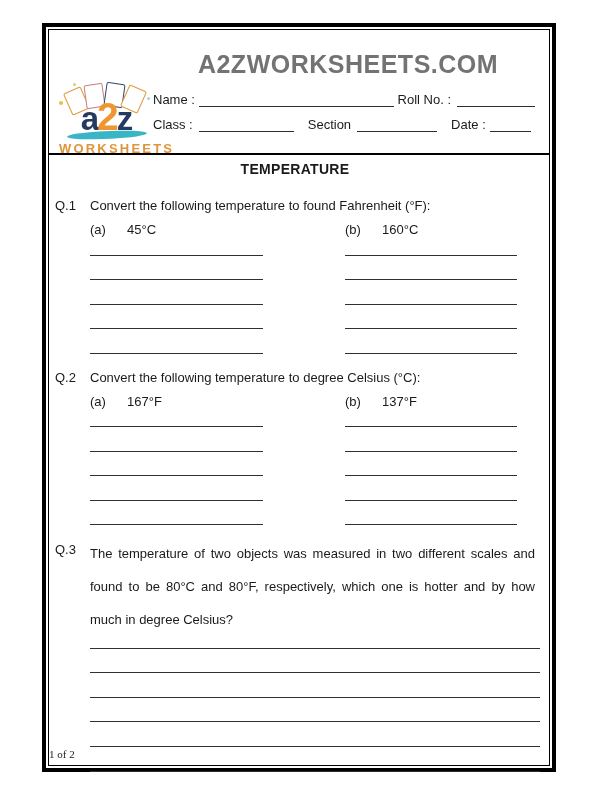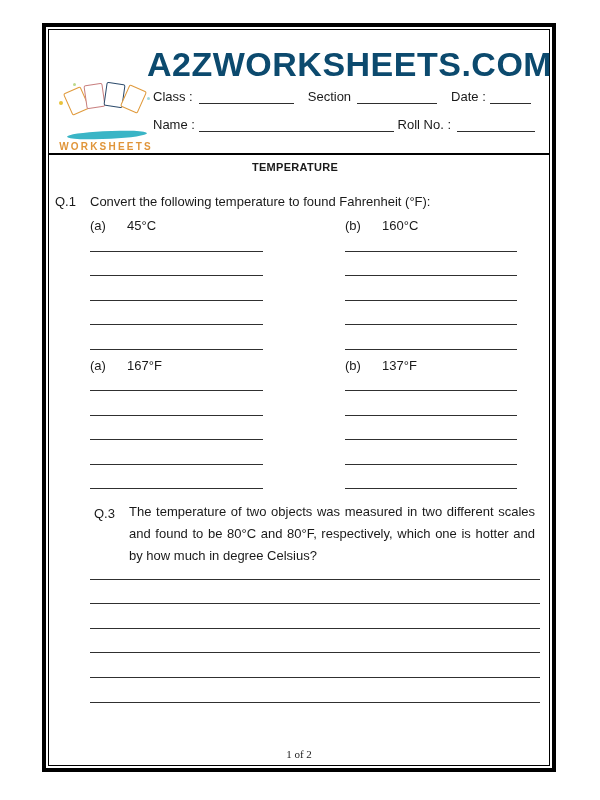--- a/index.html
+++ b/index.html
@@ -17,22 +17,22 @@
   }
 
   
   .header {
     height: 106px; border-bottom: 2px solid #000;
     position: relative;
   }
   .site-title {
     margin-top: 19px; padding-left: 98px;
     text-align: center;
-    font-size: 34px; font-weight: bold; letter-spacing: .5px;
-    color: #0c4a6e; line-height: 30px;
+    font-size: 25px; font-weight: bold; letter-spacing: .5px;
+    color: #737373; line-height: 30px;
     font-family: "Liberation Sans", sans-serif;
   }
   .fields { margin: 0 14px 0 104px; font-size: 13px; }
   .frow { display: flex; align-items: flex-end; height: 16px; }
   .frow1 { margin-top: 12px; }
   .frow2 { margin-top: 9px; }
   .flabel { white-space: nowrap; }
   .uline { border-bottom: 1px solid #2e2e2e; height: 14px; }
   .u-flex { flex: 1; margin: 0 4px; }
   .u-roll { width: 78px; margin-left: 6px; }
@@ -58,89 +58,90 @@
   }
   .logo-a, .logo-z { font-size: 33px; color: #243a5e; }
   .logo-2 { font-size: 39px; color: #f0962e; }
   .swoosh {
     position: absolute; left: 8px; top: 48px; width: 80px; height: 8px;
     background: #3ab5c6; border-radius: 50% 60% 50% 60%;
     transform: rotate(-3deg);
   }
   .logo-sub {
     position: absolute; left: 0; top: 58px; width: 94px;
-    text-align: center; font-size: 10px; font-weight: bold;
+    text-align: center; font-size: 13px; font-weight: bold;
     letter-spacing: 2.2px; color: #e0953a; white-space: nowrap;
   }
 
   
   .content { padding: 0 14px 0 6px; font-size: 13px; }
   .ws-title {
     margin-top: 6px; text-align: center;
-    font-size: 11px; font-weight: bold; letter-spacing: .3px;
+    font-size: 14px; font-weight: bold; letter-spacing: .3px;
   }
   .q-row { display: flex; margin-top: 20px; line-height: 17px; }
   .q-num { width: 35px; flex: none; }
   .q-text { flex: 1; }
-  .justify { text-align: justify; line-height: 22px; margin-top: -4px; }
-  .q3-row { margin-top: 16px; margin-left: 39px; }
+  .justify { text-align: justify; line-height: 33px; margin-top: -4px; }
+  .q3-row { margin-top: 16px; }
 
   .parts-row { display: flex; margin-left: 35px; margin-top: 8px; }
   .part { width: 255px; display: flex; flex: none; }
   .part-label { width: 37px; flex: none; }
 
   .ans-2col { display: flex; margin-left: 35px; margin-top: -6px; }
   .ans-col-a { width: 173px; }
   .ans-col-b { width: 172px; margin-left: 82px; }
   .ans-line { height: 24.5px; border-bottom: 1px solid #303030; }
   .ans-full { margin-left: 35px; width: 450px; margin-top: -12px; }
   .ans-full .ans-line { height: 24.6px; }
 
   .footer {
     position: absolute; bottom: 5px; left: 0; width: 100%;
-    text-align: center; font-family: "Liberation Serif", serif;
+    font-family: "Liberation Serif", serif;
     font-size: 11px; color: #222;
   }
 </style>
 </head>
 <body>
 
 <div class="page">
   <div class="page-inner">
 
     <div class="header">
       <div class="logo">
         <div class="paper paper1"></div>
         <div class="paper paper2"></div>
         <div class="paper paper3"></div>
         <div class="paper paper4"></div>
         <div class="dot dot1"></div>
         <div class="dot dot2"></div>
         <div class="dot dot3"></div>
+        <div class="logo-word"><span class="logo-a">a</span><span class="logo-2">2</span><span class="logo-z">z</span></div>
         <div class="swoosh"></div>
         <div class="logo-sub">WORKSHEETS</div>
       </div>
 
       <div class="site-title">A2ZWORKSHEETS.COM</div>
 
       <div class="fields">
+        <div class="frow frow1">
+          <span class="flabel">Name :</span>
+          <span class="uline u-flex"></span>
+          <span class="flabel">Roll No. :</span>
+          <span class="uline u-roll"></span>
+        </div>
         <div class="frow frow2">
           <span class="flabel">Class :</span>
           <span class="uline u-class"></span>
           <span class="flabel ml">Section</span>
           <span class="uline u-section"></span>
           <span class="flabel ml">Date :</span>
           <span class="uline u-flex"></span>
         </div>
-        <div class="frow frow1">
-          <span class="flabel">Name :</span>
-          <span class="uline u-flex"></span>
-          <span class="flabel">Roll No. :</span>
-          <span class="uline u-roll"></span>
-        </div>
       </div>
     </div>
 
     <div class="content">
       <div class="ws-title">TEMPERATURE</div>
 
       <div class="q-row">
         <span class="q-num">Q.1</span>
         <span class="q-text">Convert the following temperature to found Fahrenheit (°F):</span>
       </div>
@@ -164,20 +165,24 @@
           </div>
         <div class="ans-col-b">
             <div class="ans-line"></div>
             <div class="ans-line"></div>
             <div class="ans-line"></div>
             <div class="ans-line"></div>
             <div class="ans-line"></div>
           </div>
       </div>
 
+      <div class="q-row" style="margin-top:15px">
+        <span class="q-num">Q.2</span>
+        <span class="q-text">Convert the following temperature to degree Celsius (°C):</span>
+      </div>
       <div class="parts-row">
         <span class="part">
           <span class="part-label">(a)</span>
           <span>167°F</span>
         </span>
         <span class="part">
           <span class="part-label">(b)</span>
           <span>137°F</span>
         </span>
       </div>

